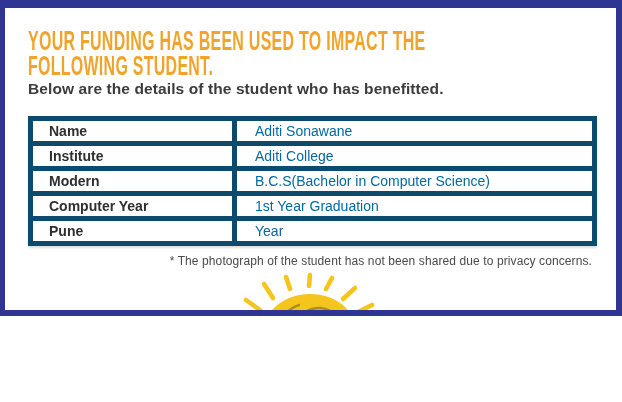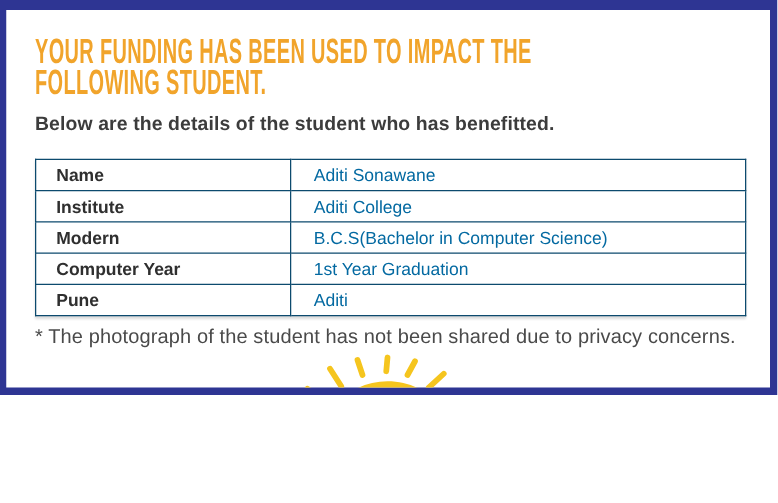--- a/index.html
+++ b/index.html
@@ -25,57 +25,58 @@
     font-size: 28px;
     line-height: 25px;
     letter-spacing: 0.5px;
     transform: scaleX(0.57);
     transform-origin: 0 0;
     white-space: nowrap;
   }
   .headline .line { display: block; }
 
   .subtitle {
-    margin-top: 13px;
+    margin-top: 2px;
     font-size: 15.5px;
     font-weight: 700;
     color: #3C3C3C;
     letter-spacing: 0.1px;
   }
 
   table.details {
     margin-top: 18px;
     width: 569px;
     border-collapse: collapse;
     box-shadow: 0 2px 2px rgba(0,0,0,0.14);
   }
   table.details td {
-    border: 1px solid #0c4a6e;
+    border: 5px solid #0c4a6e;
     height: 25px;
     font-size: 14px;
     vertical-align: middle;
     padding-top: 1px;
     margin-top: 12px;
   }
   td.cell-label {
     width: 204px;
     font-weight: 700;
     color: #2F2F2F;
     padding-left: 16px;
   }
   td.cell-value {
     color: #0369a1;
     padding-left: 18px;
   }
 
   .footnote {
     margin-top: 8px;
-    font-size: 16px;
+    font-size: 12px;
     color: #4A4A4A;
     letter-spacing: 0.1px;
+    text-align: right;
   }
 
   .logo-wrap {
     width: 180px;
     margin: 4px auto 0;
   }
   .logo-wrap svg { display: block; }
 </style>
 </head>
 <body>
@@ -103,21 +104,21 @@
         <tr>
           <td class="cell-label">Modern</td>
           <td class="cell-value">B.C.S(Bachelor in Computer Science)</td>
         </tr>
         <tr>
           <td class="cell-label">Computer Year</td>
           <td class="cell-value">1st Year Graduation</td>
         </tr>
         <tr>
           <td class="cell-label">Pune</td>
-          <td class="cell-value">Aditi</td>
+          <td class="cell-value">Year</td>
         </tr>
       </tbody>
     </table>
 
     <div class="footnote">* The photograph of the student has not been shared due to privacy concerns.</div>
 
     <div class="logo-wrap">
       <svg width="180" height="100" viewBox="0 0 170 100">
 
         <g fill="none" stroke-width="4.6" stroke-linecap="round" stroke="#F5C51E">

